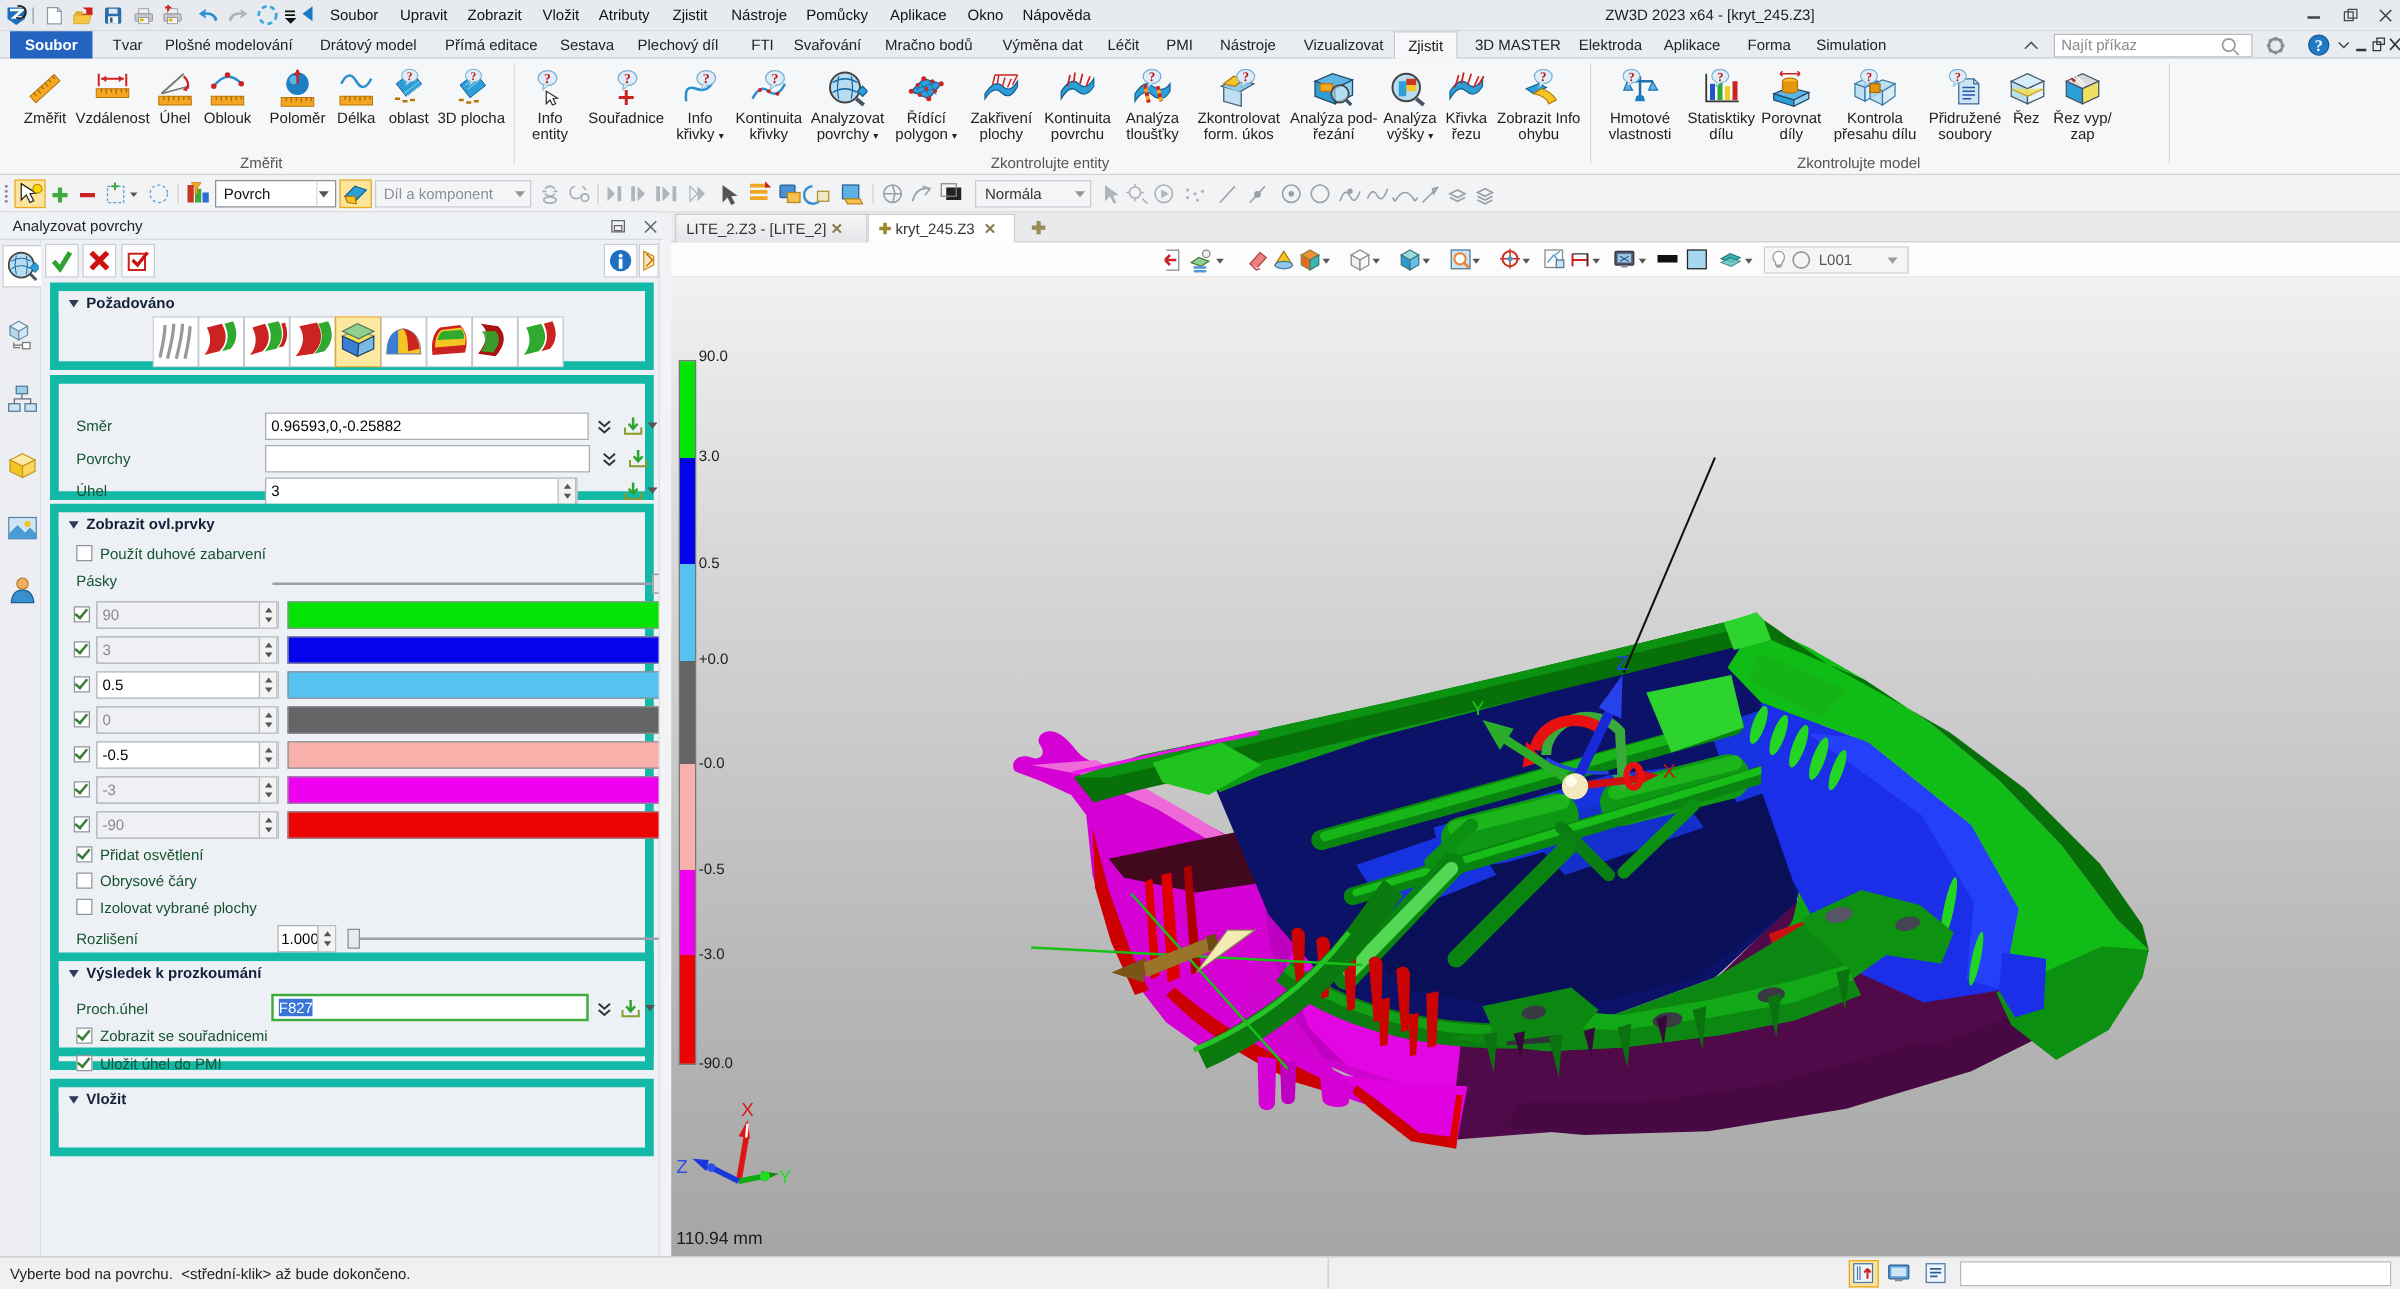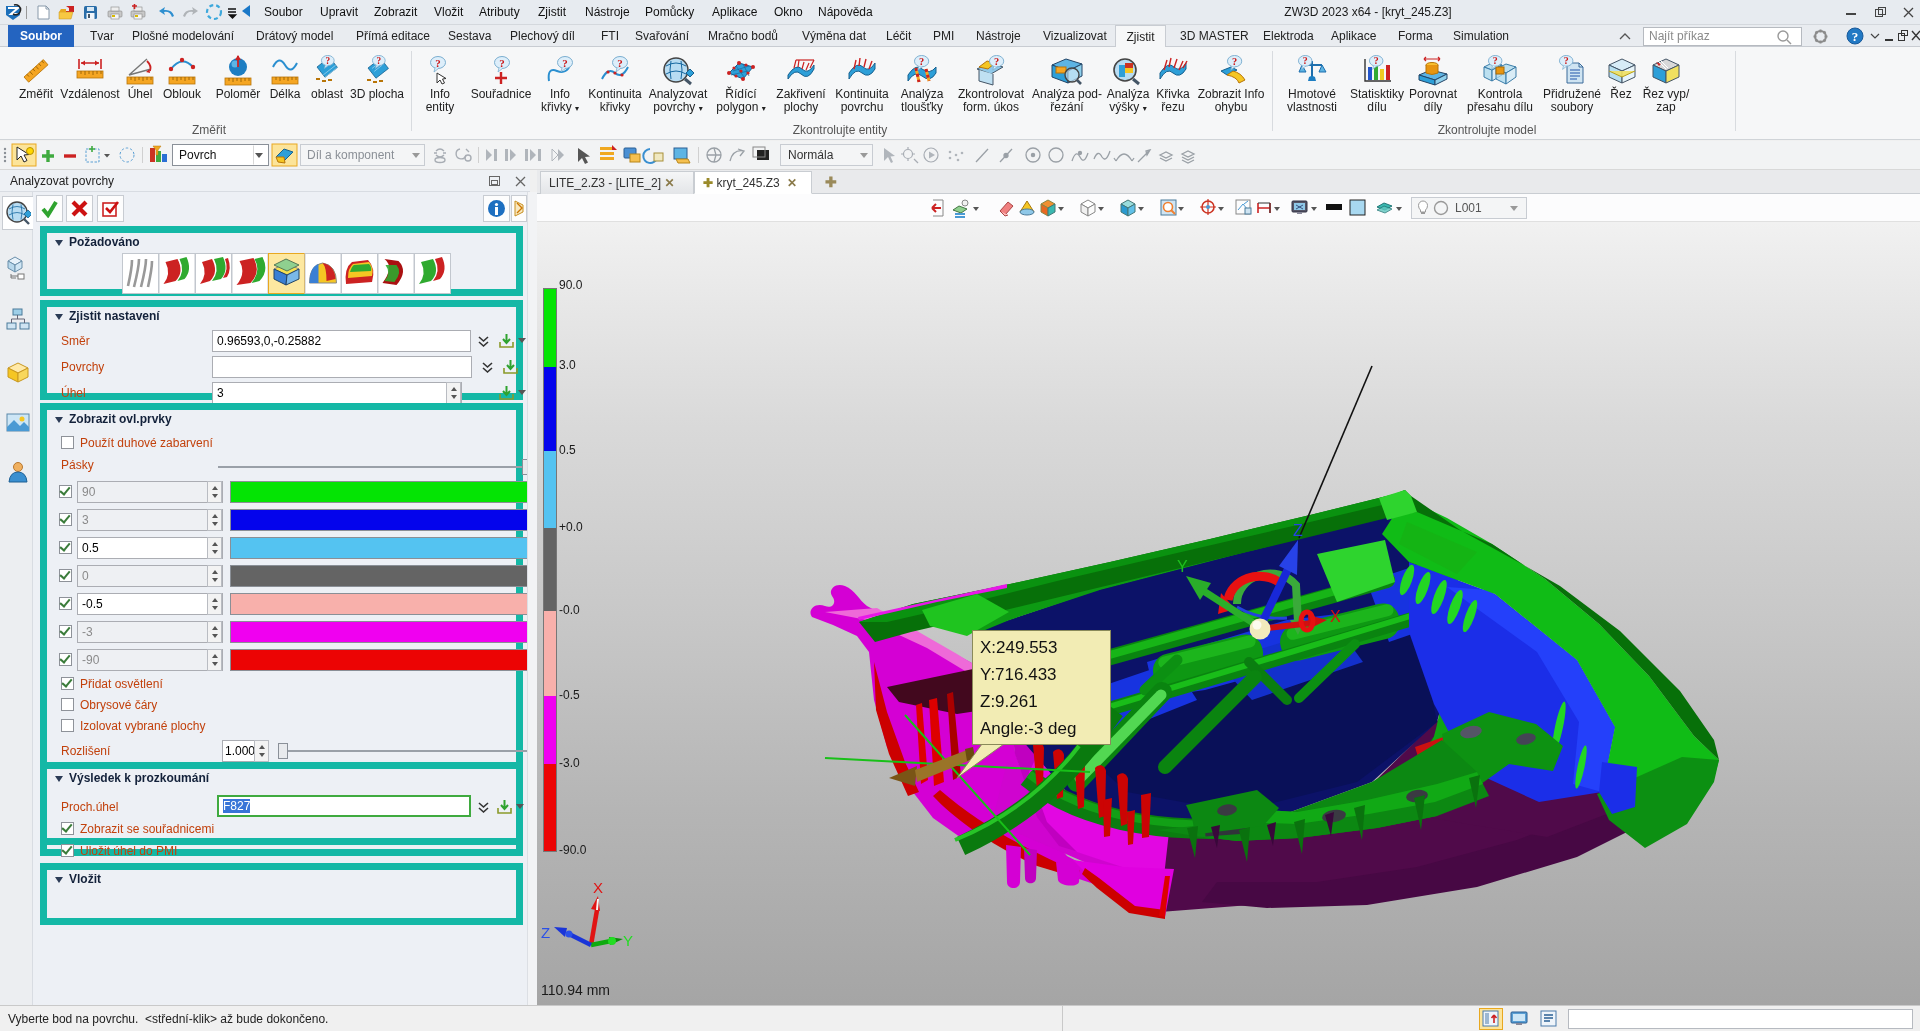--- a/index.html
+++ b/index.html
@@ -17,21 +17,21 @@
 .gsep{position:absolute;top:4px;width:1px;height:80px;background:#d8dbdf}
 #toolbar{position:absolute;left:0;top:141px;width:1920px;height:29px;background:#f2f3f4;border-bottom:1px solid #d8d8d8}
 #panelhdr{position:absolute;left:0;top:170px;width:530px;height:22px;background:#eef1f5;border-bottom:1px solid #d8dce2;color:#222}
 #sidebar{position:absolute;left:0;top:192px;width:33px;height:813px;background:#eceef1;border-right:1px solid #d8dce2}
 #panel{position:absolute;left:33px;top:192px;width:494px;height:813px;background:#edf0f5}
 #panelsb{position:absolute;left:527px;top:192px;width:10px;height:813px;background:#f2f3f5;border-left:1px solid #dcdfe4}
 .sect{position:absolute;left:7px;width:483px;border:7px solid #14b8a6}
 .shead{height:18px;padding-left:8px;font-weight:bold;color:#13213a;background:#edf0f5;line-height:18px}
 .arr{display:inline-block;width:0;height:0;border-left:4px solid transparent;border-right:4px solid transparent;border-top:6px solid #2b3b55;margin-right:6px}
 .inp{position:absolute;height:22px;background:#fff;border:1px solid #abadb3;font-size:12px;color:#000;line-height:20px;padding-left:4px}
-.lbl{position:absolute;color:#c2410c;font-size:12px}
+.lbl{position:absolute;color:#14532d;font-size:12px}
 .cb{position:absolute;width:13px;height:13px;background:#fff;border:1px solid #8e9299}
 .cb.c::after{content:"";position:absolute;left:2px;top:-1px;width:4px;height:8px;border:solid #3a7c3a;border-width:0 2px 2px 0;transform:rotate(40deg)}
 .spin{position:absolute;width:15px;height:22px;background:#f3f3f3;border:1px solid #b9bcc2}
 .spin::before{content:"";position:absolute;left:4px;top:4px;border-left:3px solid transparent;border-right:3px solid transparent;border-bottom:4px solid #555}
 .spin::after{content:"";position:absolute;left:4px;bottom:4px;border-left:3px solid transparent;border-right:3px solid transparent;border-top:4px solid #555}
 .cbar{position:absolute;left:183px;width:300px;height:22px;border:1px solid #8a8f96}
 .inp.dis{background:#eef0f3;color:#8a8a8a}
 .gpick{position:absolute;width:17px;height:17px}
 #tabbar{position:absolute;left:537px;top:170px;width:1383px;height:24px;background:#e9eaec;border-bottom:1px solid #c9cdd2}
 .dtab{position:absolute;top:1px;height:23px;line-height:22px;font-size:12px;color:#333;padding:0 8px}
@@ -647,21 +647,20 @@
   <g transform="translate(292,0)">
             <rect x="0.5" y="0.5" width="36" height="40" fill="#fff" stroke="#c2c7ce"></rect>
             <path d="M5 31 q8 -10 2 -22 l12 -3 q7 13 -2 22 Z" fill="#2faa2f"></path>
             <path d="M19 28 q8 -10 2 -22 l7 -2 q6 13 -2 22 Z" fill="#cc2222"></path>
           </g>
  </svg>
  </div>
 </div>
 
 <div class="sect" style="top:108px;height:100px">
- <div class="shead"><span class="arr"></span>Zjistit nastavení</div>
  <span class="lbl" style="left:14px;top:27px">Směr</span>
  <span class="inp" style="left:165px;top:23px;width:259px">0.96593,0,-0.25882</span>
  <svg class="abs" style="left:430px;top:28px" width="13" height="14">
         <path d="M2 2 l4.5 4 4.5 -4 M2 7 l4.5 4 4.5 -4" fill="none" stroke="#333" stroke-width="1.6"></path>
       </svg>
       <svg class="gpick" style="left:451px;top:26px">
         <path d="M8.5 1 v8 M5 6 l3.5 4 3.5 -4" stroke="#2fa32f" stroke-width="2" fill="none"></path>
         <path d="M2 9 v5 h13 v-5" fill="none" stroke="#8a9a2a" stroke-width="1.6"></path>
       </svg>
       <span class="abs" style="left:471px;top:31px;width:0;height:0;border-left:4px solid transparent;border-right:4px solid transparent;border-top:5px solid #555"></span>
@@ -1028,21 +1027,20 @@
       <circle cx="75" cy="79" r="4" fill="#22dd22"></circle>
       <text x="86" y="84" fill="#22dd22" font-size="15">Y</text>
 <path d="M54 83 L30 71" stroke="#1a35d8" stroke-width="4.5"></path>
       <path d="M17 65 l13 1 -2 9 Z" fill="#1a35d8"></path>
       <circle cx="32" cy="72" r="3.5" fill="#2a50e8"></circle>
       <text x="4" y="76" fill="#2a50e8" font-size="15">Z</text>
 </svg>
 <svg class="abs" style="left:415px;top:520px" width="60" height="40">
       <path d="M30 2 L5 36 L52 2 Z" fill="#f2ecb4" stroke="#8a8a5a" stroke-width="1"></path>
     </svg>
-<div class="abs" style="left:435px;top:408px;width:139px;height:115px;background:#f2ecb4;border:1px solid #8a8a5a;padding:3px 0 0 7px;font-size:17px;line-height:27px;color:#111">X:249.553<br>Y:716.433<br>Z:9.261<br>Angle:-3 deg</div>
 </div>
 <div id="statusbar">
     <span style="position:absolute;left:8px;top:6px">Vyberte bod na povrchu.&nbsp; &lt;střední-klik&gt; až bude dokončeno.</span>
 <span class="abs" style="left:1062px;top:0;width:1px;height:26px;background:#c9c9c9"></span>
 <span class="abs" style="left:1479px;top:2px;width:24px;height:22px;background:#fce49a;border:1px solid #e8a820"></span>
 <svg class="abs" style="left:1482px;top:4px" width="18" height="18">
       <rect x="1" y="1" width="15" height="15" fill="#eef4fa" stroke="#4a7aaa"></rect>
       <path d="M4 3 v11 M6 3 v11" stroke="#4a7aaa"></path>
       <path d="M12 5 v8 M12 5 l-2.5 3 M12 5 l2.5 3" stroke="#cc2222" stroke-width="1.6" fill="none"></path>
     </svg>

